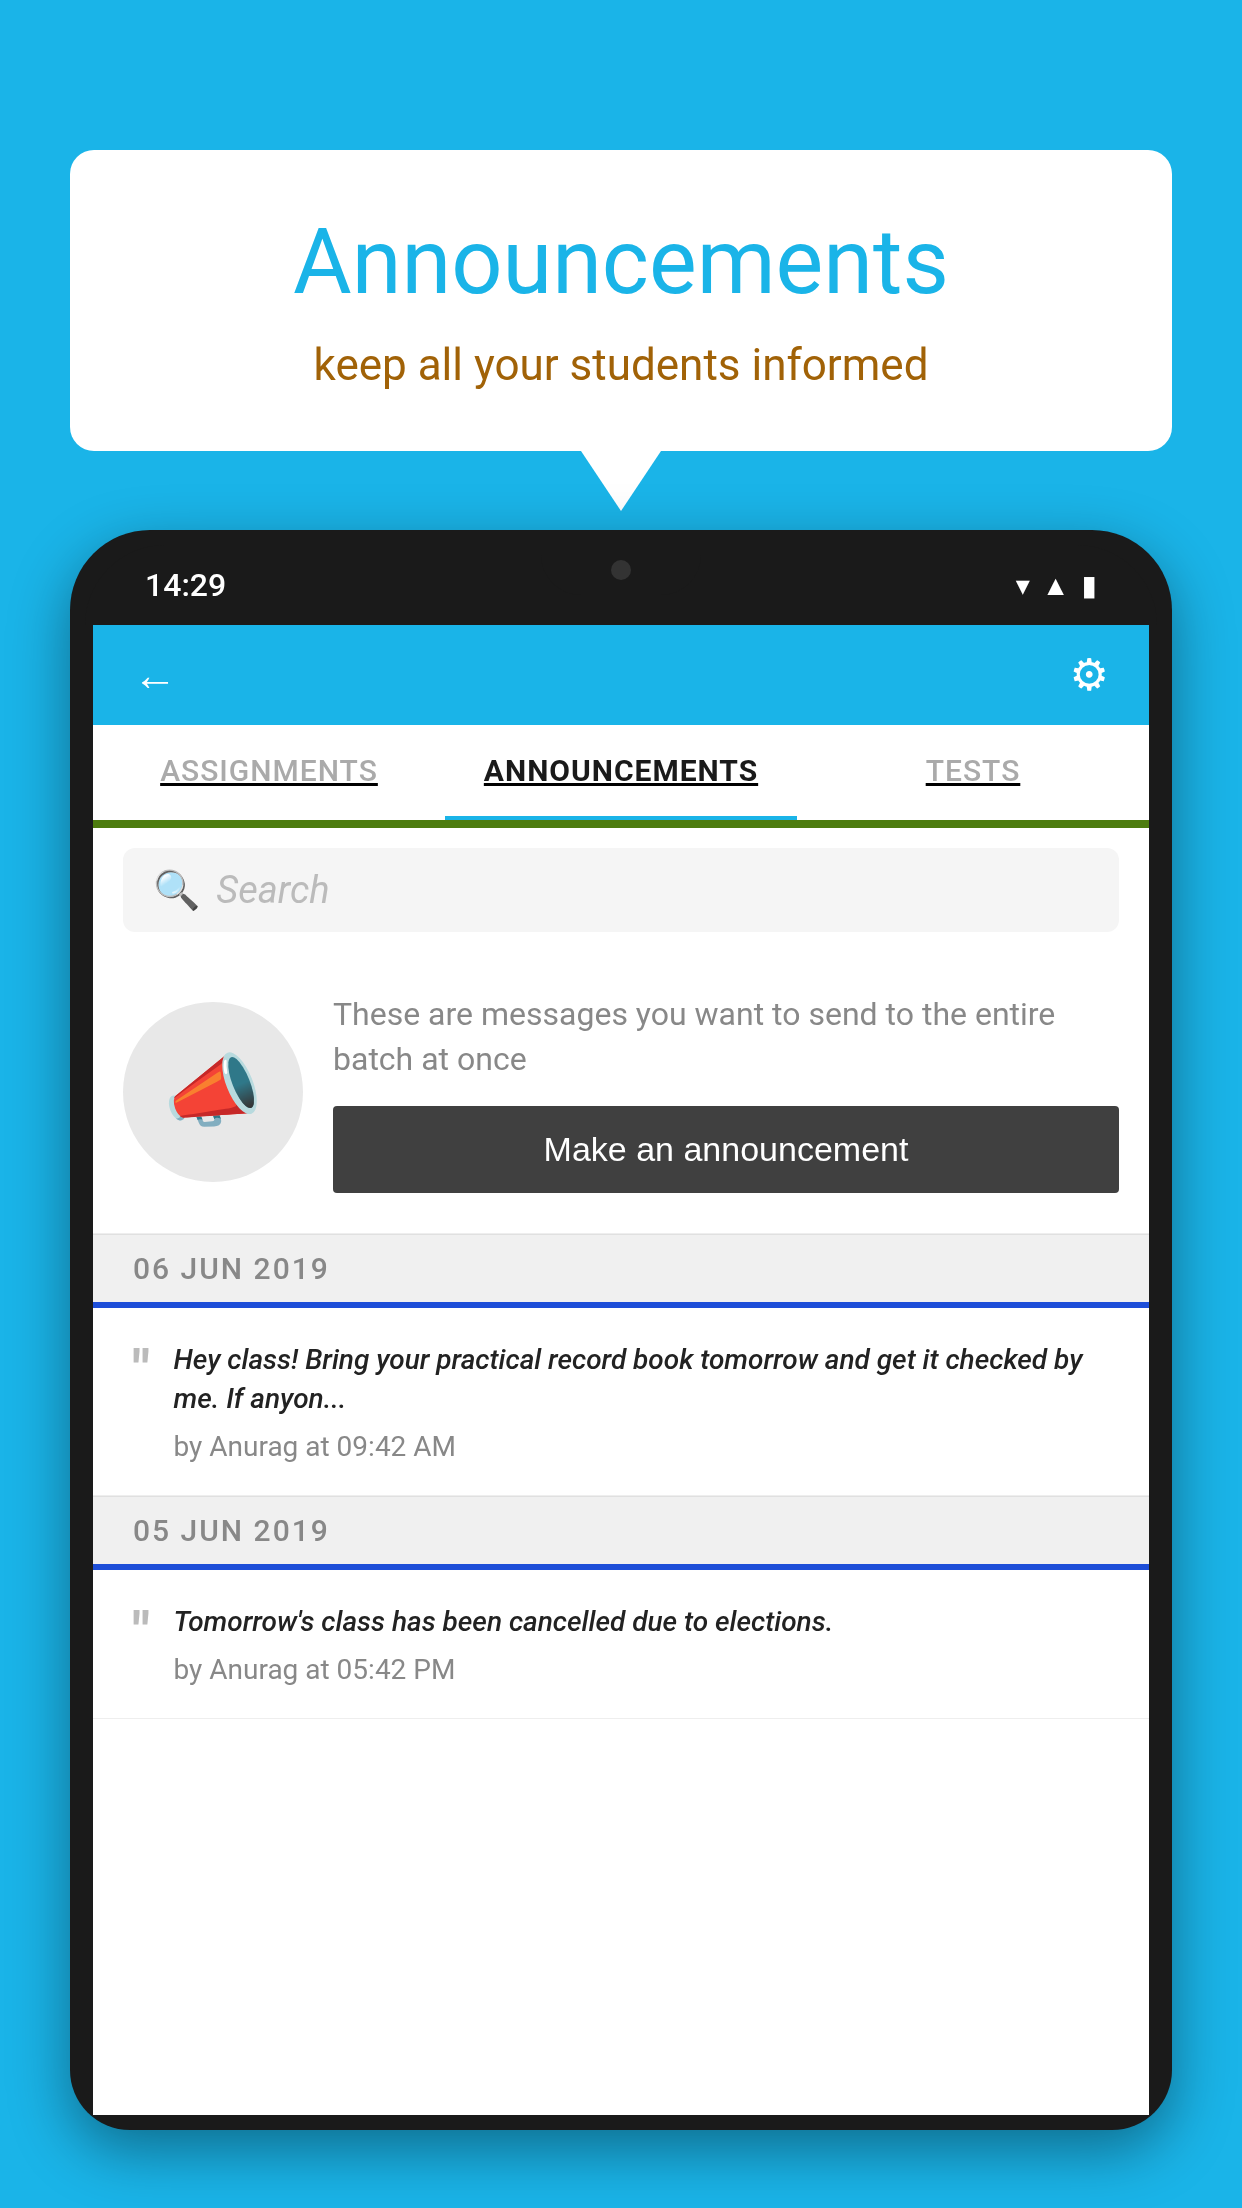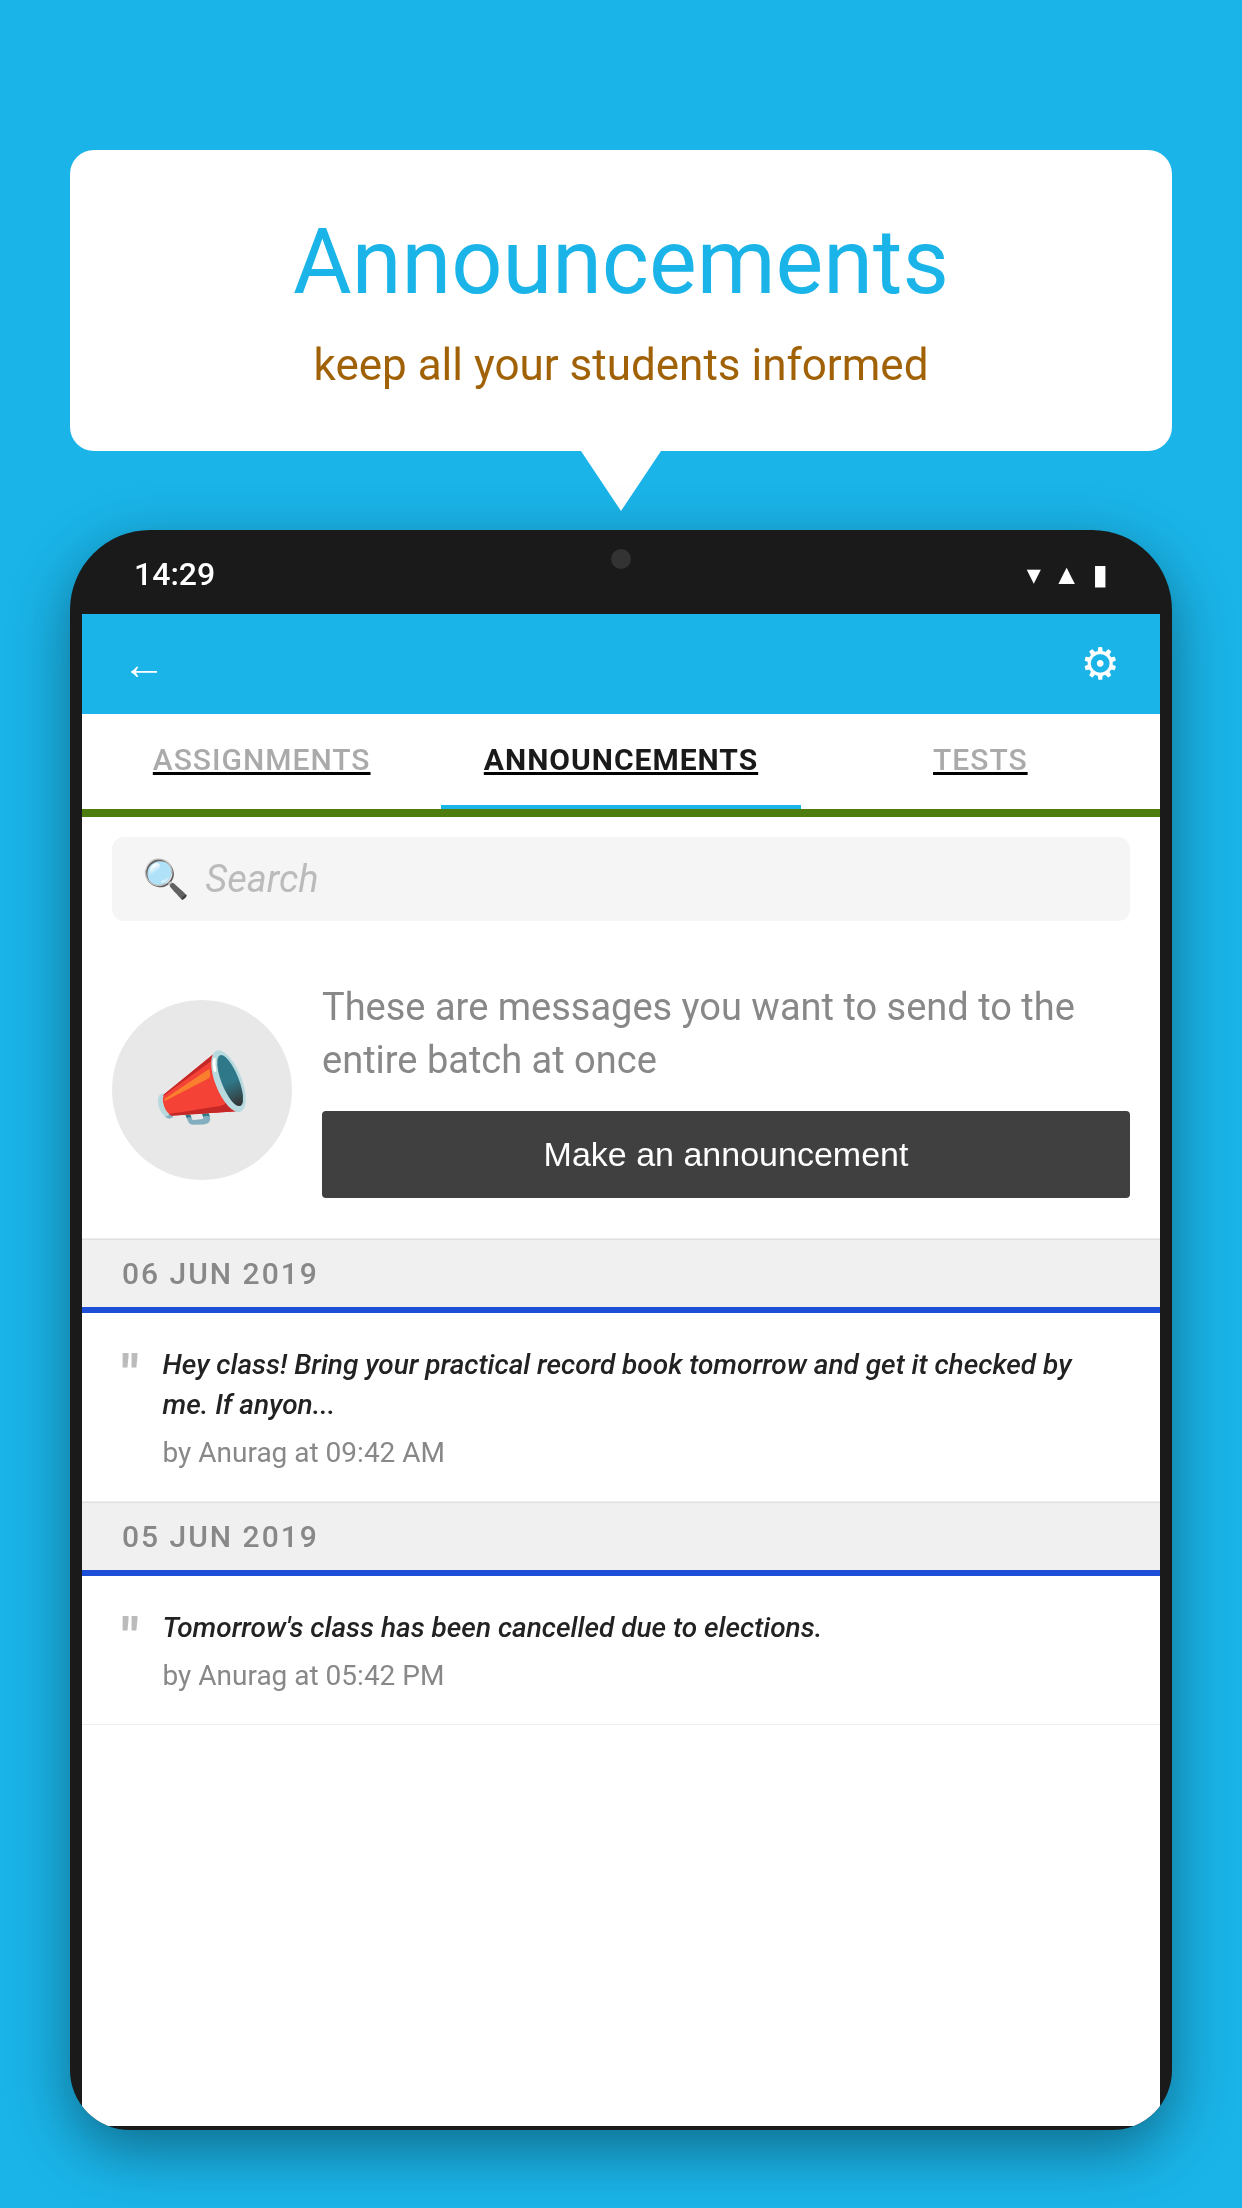--- a/index.html
+++ b/index.html
@@ -62,21 +62,21 @@
       right: 70px;
       bottom: 0;
     }
 
     .phone-frame {
       background: #1a1a1a;
       border-radius: 80px 80px 60px 60px;
       width: 100%;
       height: 1600px;
       position: relative;
-      padding: 4px;
+      padding: 15px;
       overflow: hidden;
       box-shadow: 0 20px 60px rgba(0,0,0,0.4);
     }
 
     
     .phone-top-bar {
       background: #1a1a1a;
       height: 80px;
       display: flex;
       align-items: center;
@@ -248,21 +248,21 @@
       font-size: 80px;
       color: #666;
     }
 
     .promo-right {
       flex: 1;
     }
 
     .promo-text {
       color: #888;
-      font-size: 38px;
+      font-size: 32px;
       line-height: 1.4;
       margin-bottom: 24px;
     }
 
     .make-announcement-btn {
       background: #404040;
       color: white;
       border: none;
       border-radius: 4px;
       padding: 24px 36px;

